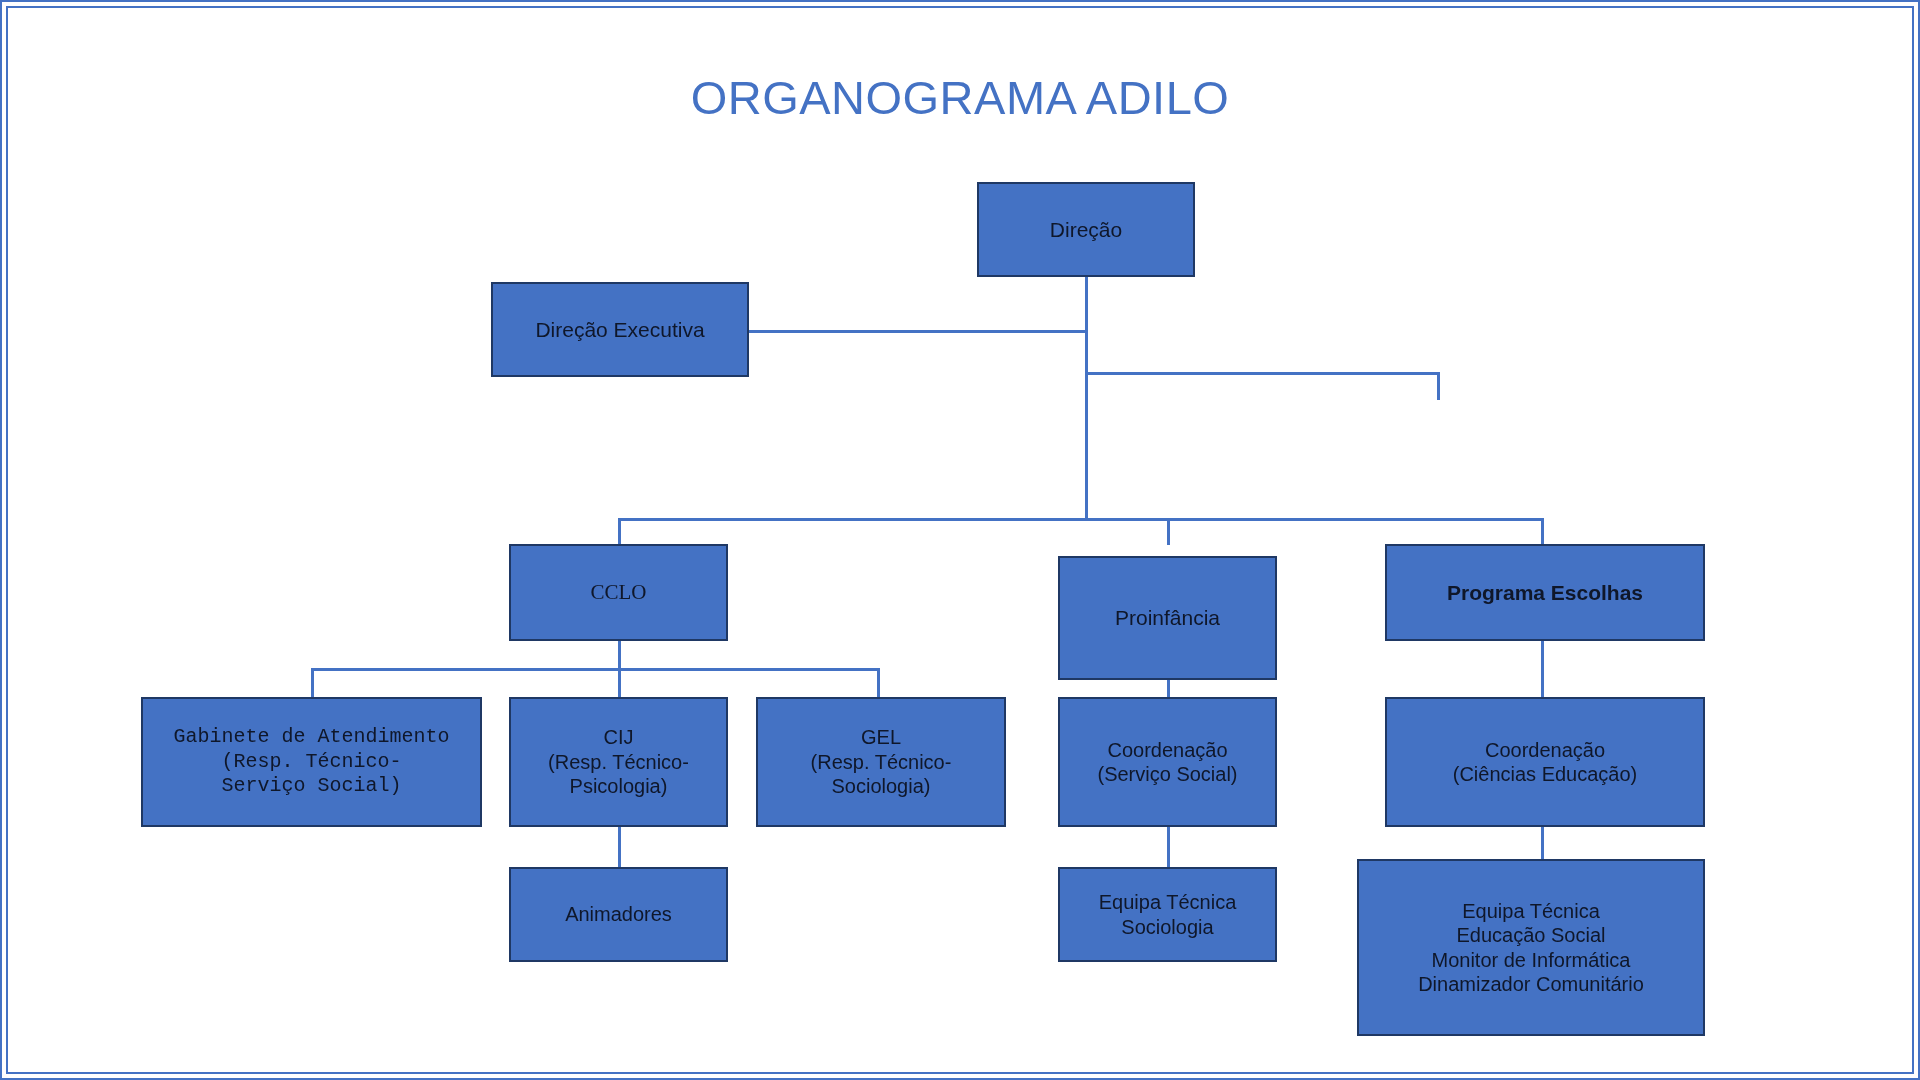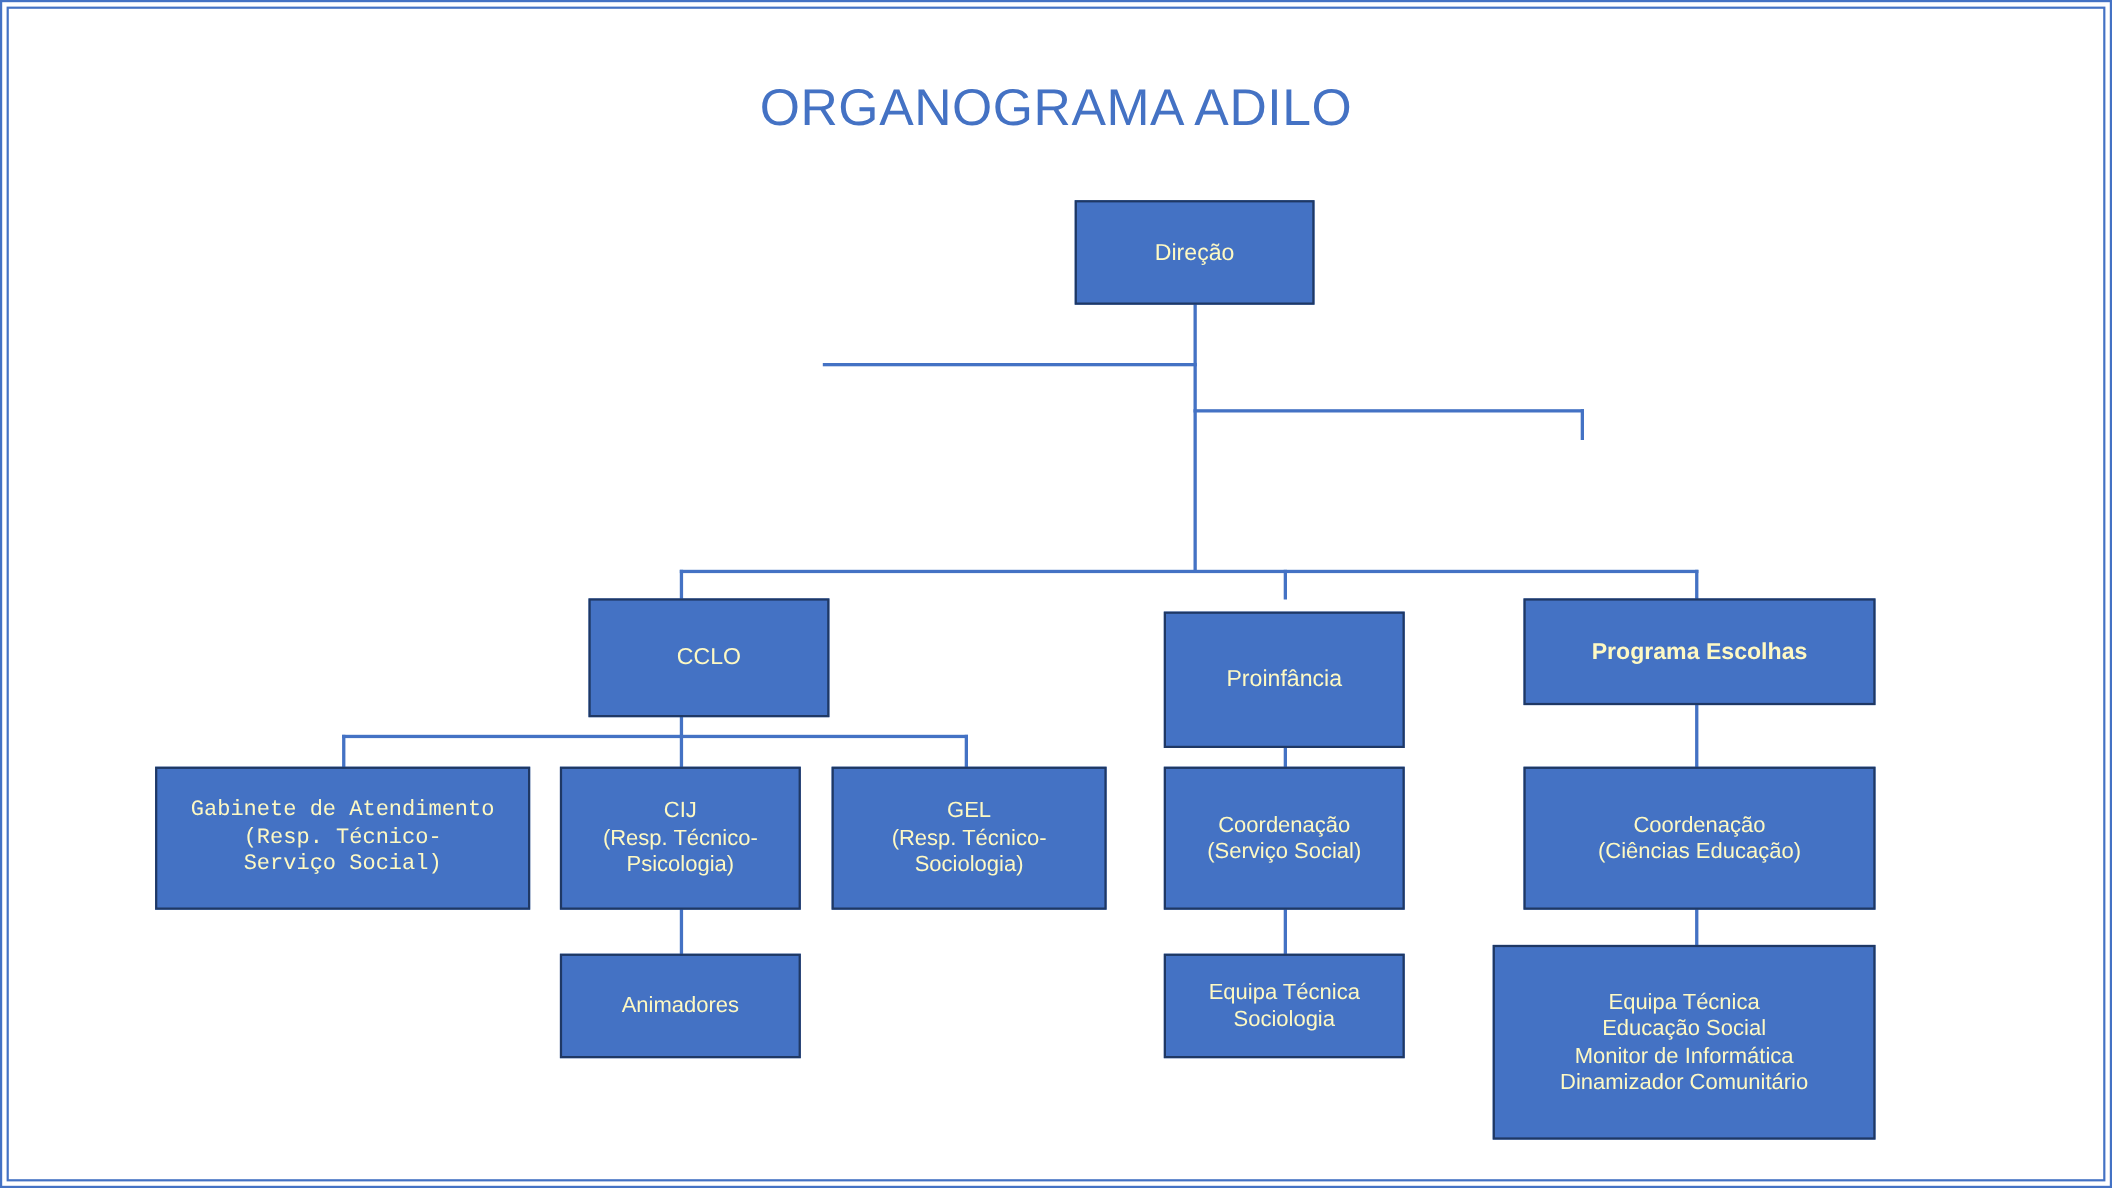--- a/index.html
+++ b/index.html
@@ -54,21 +54,21 @@
     letter-spacing: 0.5px;
     white-space: nowrap;
   }
 
   
   .node {
     position: absolute;
     box-sizing: border-box;
     background: #4472C4;
     border: 2px solid #1F3864;
-    color: #fef9c3;
+    color: #0f172a;
     display: flex;
     align-items: center;
     justify-content: center;
     text-align: center;
     font-size: 21px;
     line-height: 1.22;
     padding: 2px 6px;
     z-index: 3;
   }
   .node.small { font-size: 20px; }
@@ -119,23 +119,26 @@
       <div class="conn v" style="left:1159px; top:818px; height:42px;"></div>
 
       <div class="conn v" style="left:1533px; top:632px; height:58px;"></div>
 
       <div class="conn v" style="left:1533px; top:818px; height:34px;"></div>
 
       <div class="node" style="left:969px; top:174px; width:218px; height:95px;">
         <span class="label">Direção</span>
       </div>
 
+      <div class="node" style="left:483px; top:274px; width:258px; height:95px;">
+        <span class="label">Direção Executiva</span>
+      </div>
 
 
-      <div class="node" style="left:527px; top:536px; width:219px; height:108px;">
+      <div class="node" style="left:501px; top:536px; width:219px; height:97px;font-family:Liberation Serif, serif;">
         <span class="label">CCLO</span>
       </div>
 
       <div class="node" style="left:1050px; top:548px; width:219px; height:124px;">
         <span class="label">Proinfância</span>
       </div>
 
       <div class="node" style="left:1377px; top:536px; width:320px; height:97px;font-weight:bold;">
         <span class="label">Programa Escolhas</span>
       </div>

